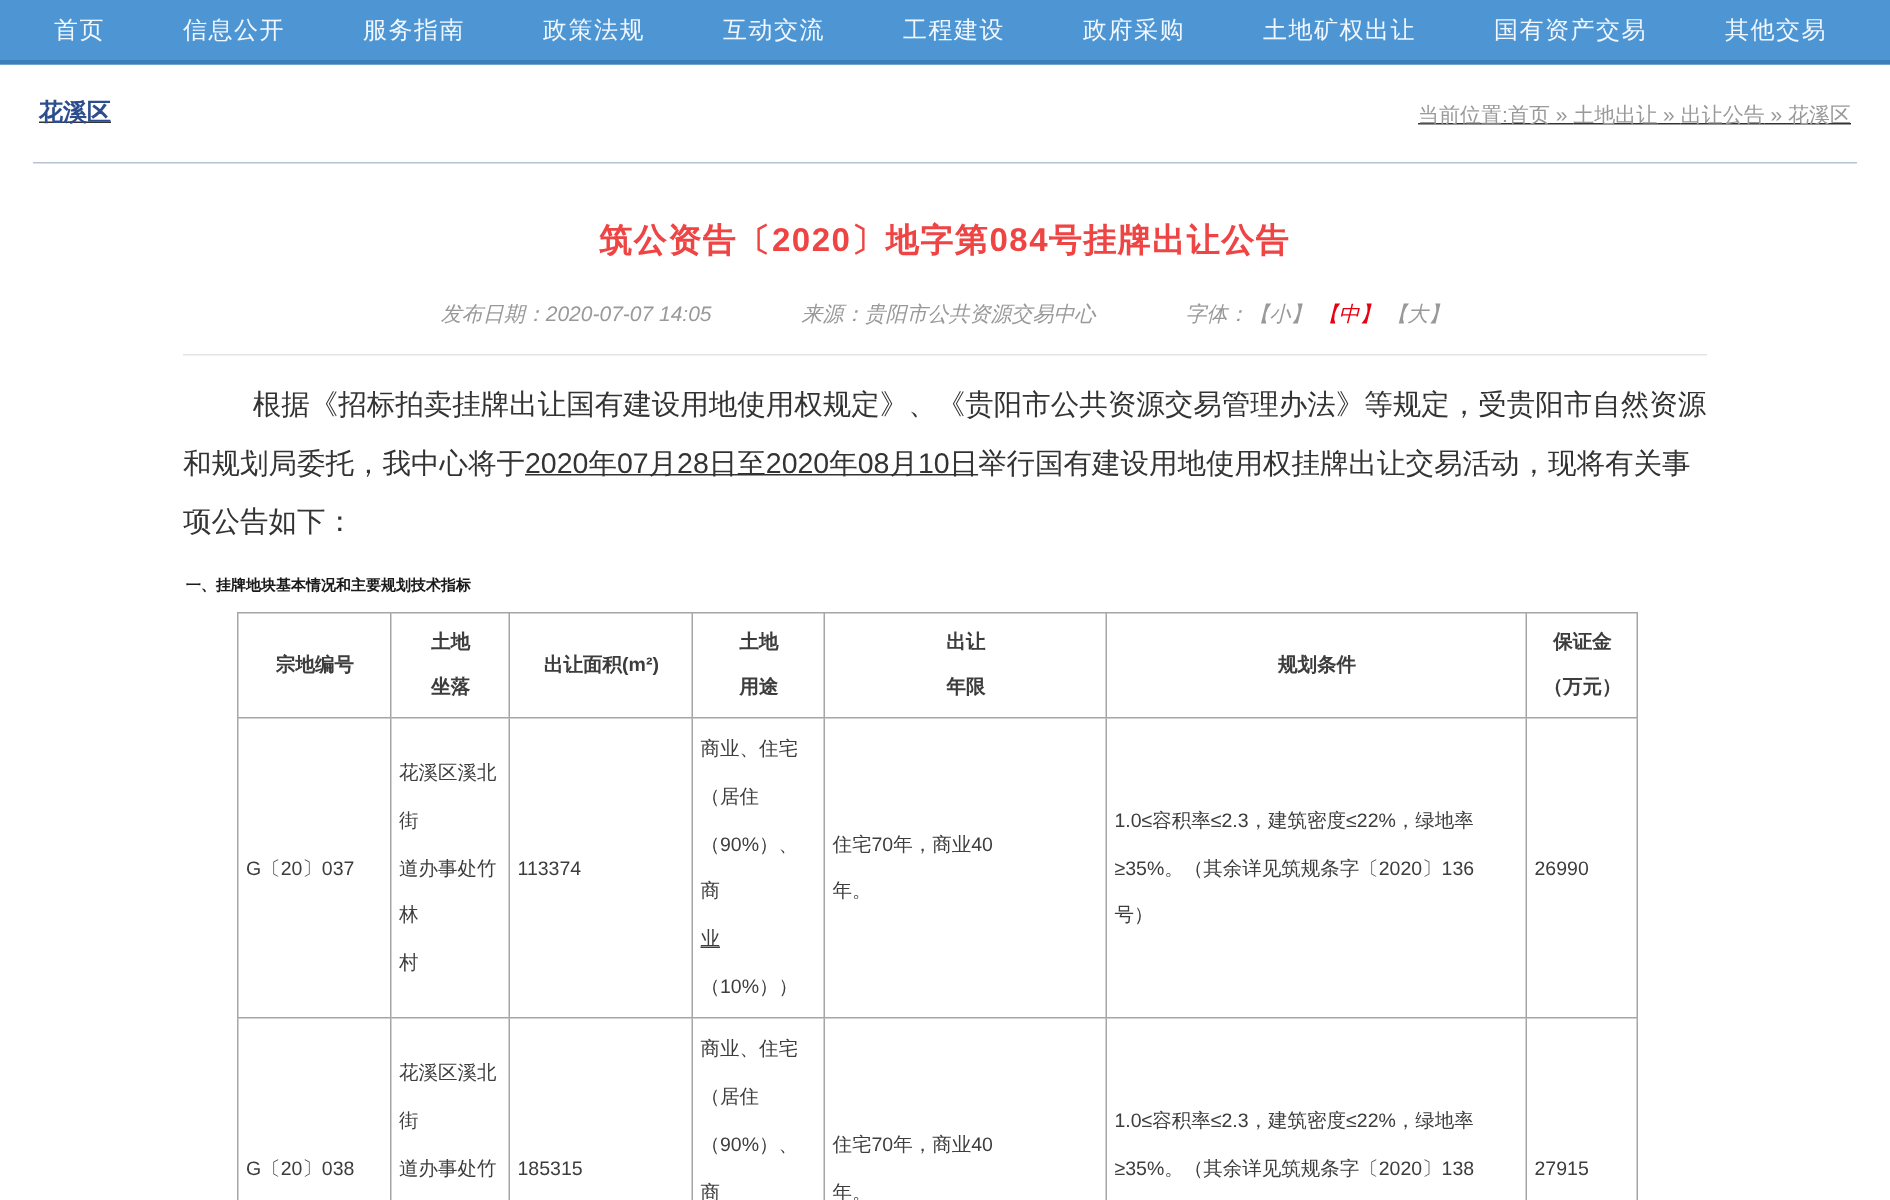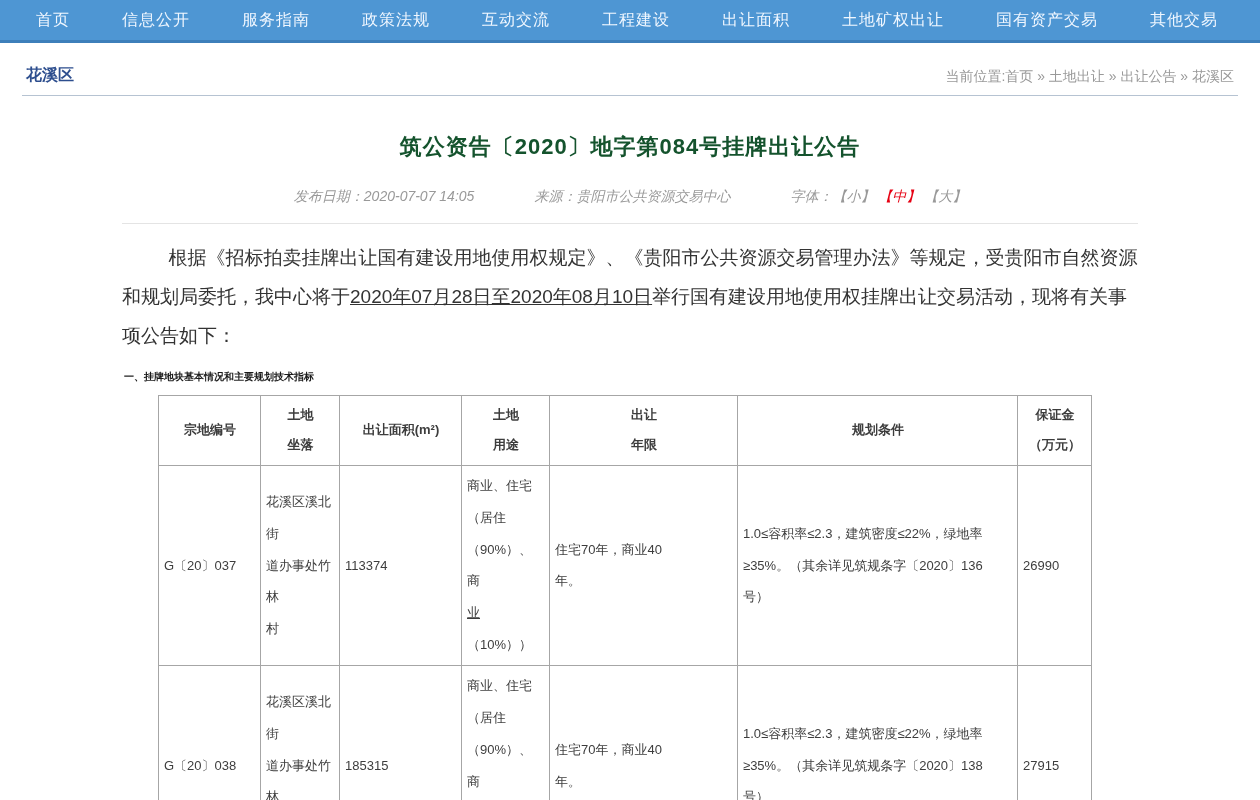--- a/index.html
+++ b/index.html
@@ -16,29 +16,29 @@
   
   .topnav{background:var(--nav-blue);border-bottom:3px solid var(--nav-blue-dark);
     height:43px;display:flex;align-items:center;}
   .topnav-inner{display:flex;justify-content:space-between;align-items:center;
     width:100%;padding:0 42px 0 36px;}
   .nav-item{color:#f0f7ff;font-size:16px;text-decoration:none;cursor:pointer;
     white-space:nowrap;letter-spacing:1px;}
 
   
   .crumb-bar{display:flex;justify-content:space-between;align-items:flex-end;
-    margin:0 22px;padding:22px 4px 9px 4px;border-bottom:1px solid #b6c3d2;}
+    margin:0 22px;padding:22px 4px 22px 4px;border-bottom:1px solid #b6c3d2;text-decoration:underline;}
   .region{color:var(--region-navy);font-weight:bold;font-size:16px;}
   .crumbs{color:#999;font-size:14px;}
   .crumb-link{color:#999;text-decoration:none;cursor:pointer;}
   .crumb-sep{color:#999;}
 
   
   .content{width:1016px;margin:0 auto;}
-  .title{font-size:22px;font-weight:bold;text-align:center;color:#14532d;
+  .title{font-size:22px;font-weight:bold;text-align:center;color:#ef4444;
     margin:36px 0 26px 0;letter-spacing:1px;}
   .meta{display:flex;justify-content:center;gap:60px;color:#999;font-size:14px;
     padding-bottom:17px;border-bottom:1px solid #e4e4e4;}
   .meta-item{white-space:nowrap;font-style:italic;}
   .fs-btn{color:#999;text-decoration:none;cursor:pointer;}
   .fs-btn.active{color:var(--accent-red);}
 
   .body-para{font-size:19px;line-height:2.05;text-indent:2.45em;
     margin:15px 0 6px 0;color:#333;}
   .body-para .u{text-decoration:underline;}
@@ -66,21 +66,21 @@
 <div class="page">
 
   <nav class="topnav">
     <div class="topnav-inner" id="nav-items">
         <a class="nav-item">首页</a>
         <a class="nav-item">信息公开</a>
         <a class="nav-item">服务指南</a>
         <a class="nav-item">政策法规</a>
         <a class="nav-item">互动交流</a>
         <a class="nav-item">工程建设</a>
-        <a class="nav-item">出让面积</a>
+        <a class="nav-item">政府采购</a>
         <a class="nav-item">土地矿权出让</a>
         <a class="nav-item">国有资产交易</a>
         <a class="nav-item">其他交易</a>
       </div>
   </nav>
 
   <div class="crumb-bar">
     <span class="region">花溪区</span>
     <div class="crumbs">
       <span>当前位置:</span><span id="crumb-links"><a class="crumb-link">首页</a><span class="crumb-sep"> » </span><a class="crumb-link">土地出让</a><span class="crumb-sep"> » </span><a class="crumb-link">出让公告</a><span class="crumb-sep"> » </span><a class="crumb-link">花溪区</a></span>

